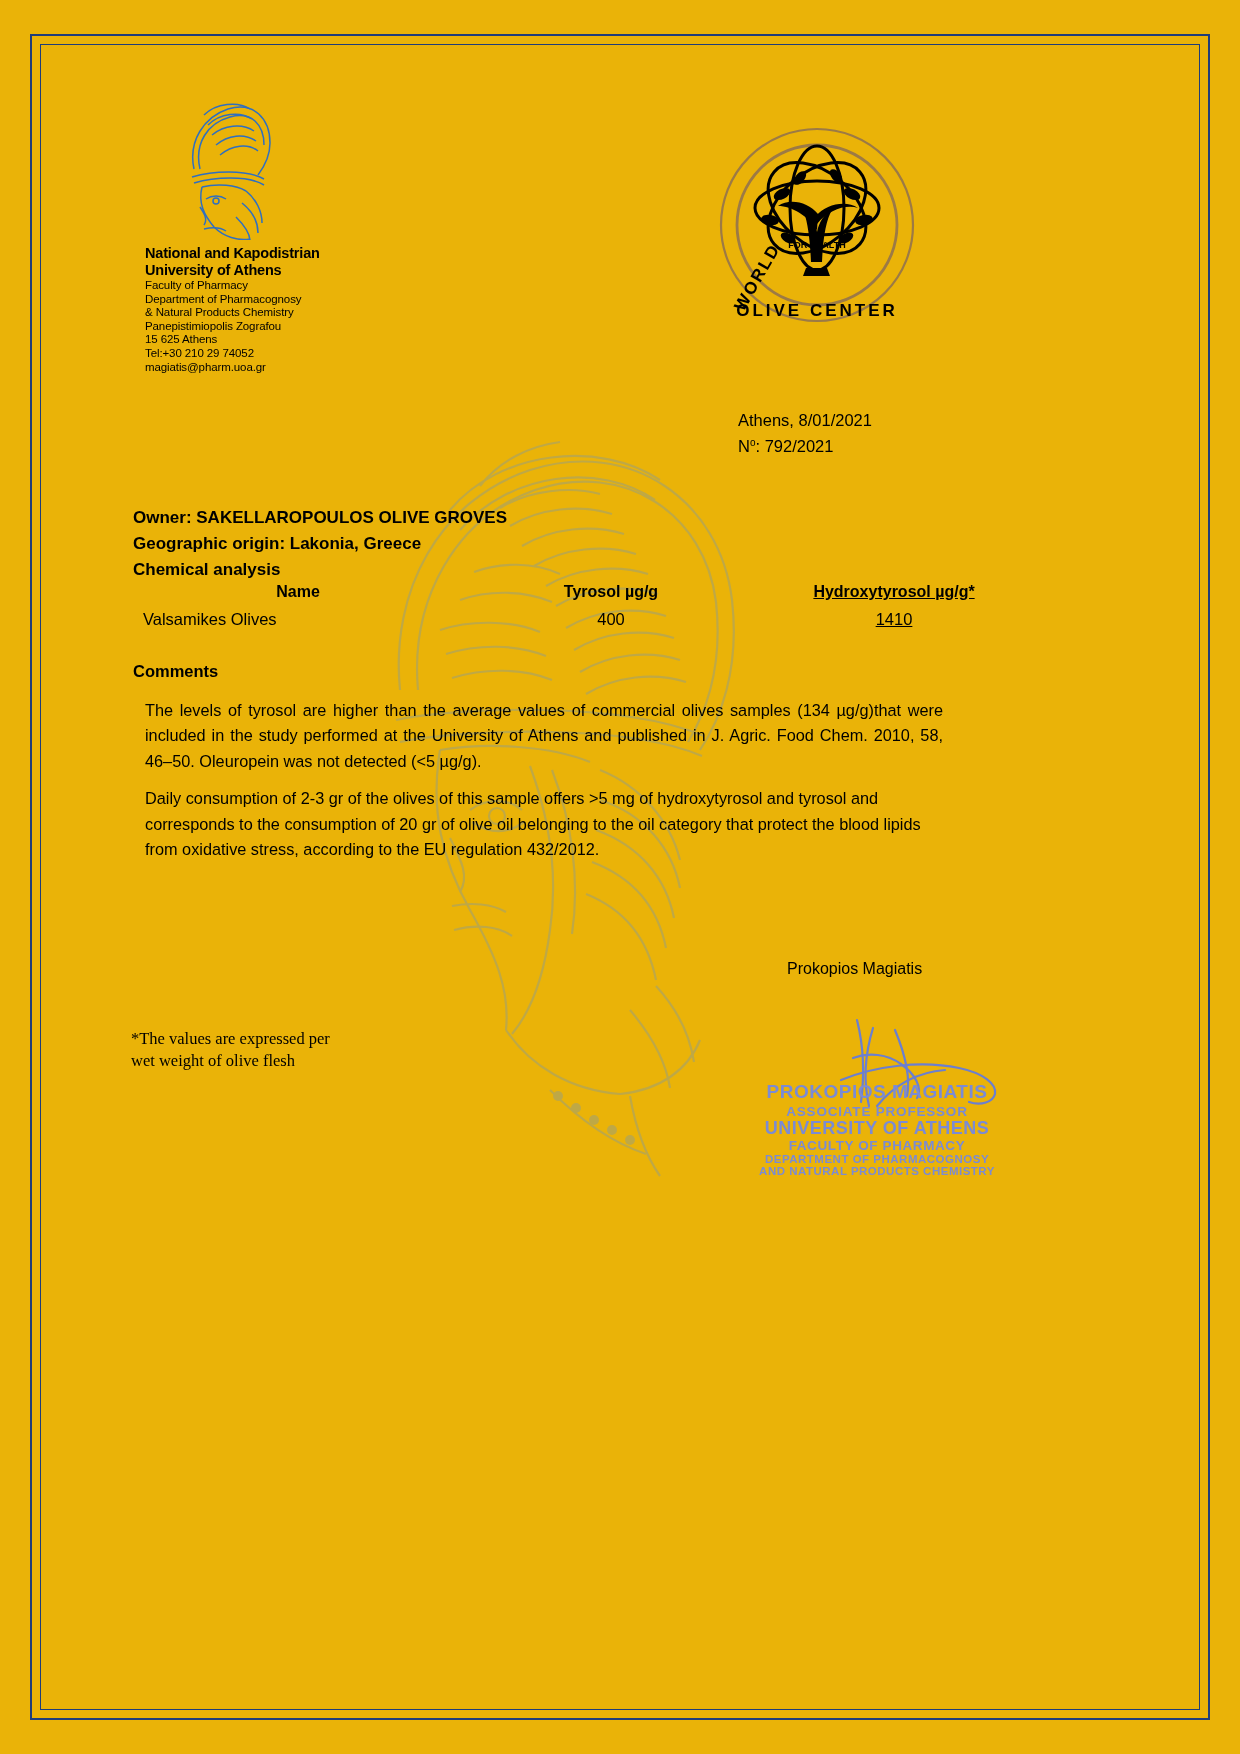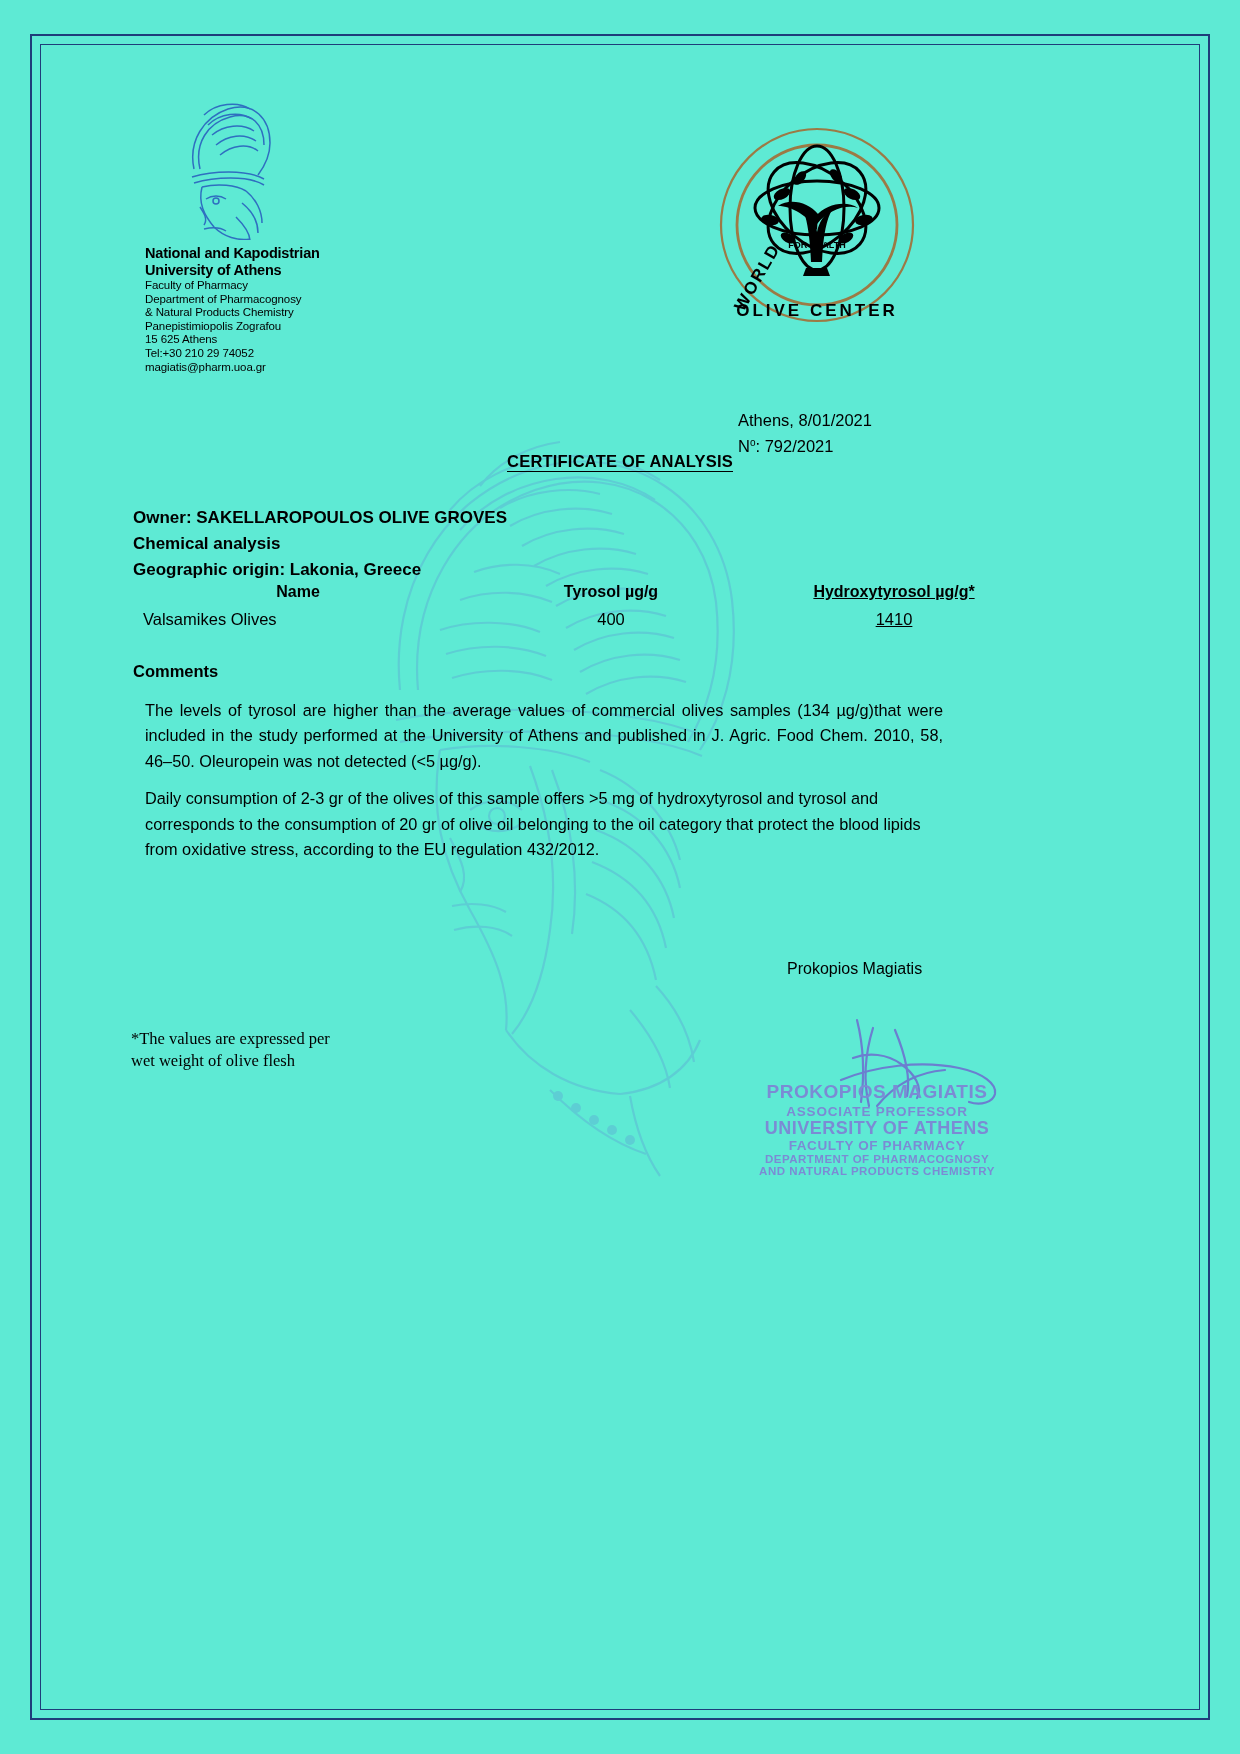--- a/index.html
+++ b/index.html
@@ -12,21 +12,21 @@
     width: 1240px;
     height: 1754px;
     font-family: "Liberation Sans", sans-serif;
     color: #000;
     position: relative;
     overflow: hidden;
   }
   .page {
     position: absolute;
     inset: 0;
-    background: #5eead4;
+    background: #eab308;
   }
   
   .frame-outer {
     position: absolute;
     left: 30px; top: 34px; right: 30px; bottom: 34px;
     border: 2px solid #1f3d7a;
   }
   .frame-inner {
     position: absolute;
     left: 40px; top: 44px; right: 40px; bottom: 44px;
@@ -345,28 +345,25 @@
           <text x="50" y="160" text-anchor="middle" font-family="Liberation Sans, sans-serif" font-size="17" font-weight="bold" letter-spacing="2" fill="#000" transform="rotate(-60 50 160)">WORLD</text>
         </g>
       </svg>
     </div>
 
     <div class="doc-meta">
       <div>Athens, 8/01/2021</div>
       <div><span>N</span><sup>o</sup><span>: 792/2021</span></div>
     </div>
 
-    <div class="cert-title">
-      <span>CERTIFICATE OF ANALYSIS</span>
-    </div>
 
     <div class="owner-block">
       <div>Owner: SAKELLAROPOULOS OLIVE GROVES</div>
+      <div>Geographic origin:  Lakonia, Greece</div>
       <div>Chemical analysis</div>
-      <div>Geographic origin:  Lakonia, Greece</div>
     </div>
 
     <div class="table">
       <div class="row head">
         <div class="c-name">Name</div>
         <div class="c-tyr">Tyrosol µg/g</div>
         <div class="c-hyd">Hydroxytyrosol µg/g*</div>
       </div>
       <div class="row body">
         <div class="c-name">Valsamikes Olives</div>

